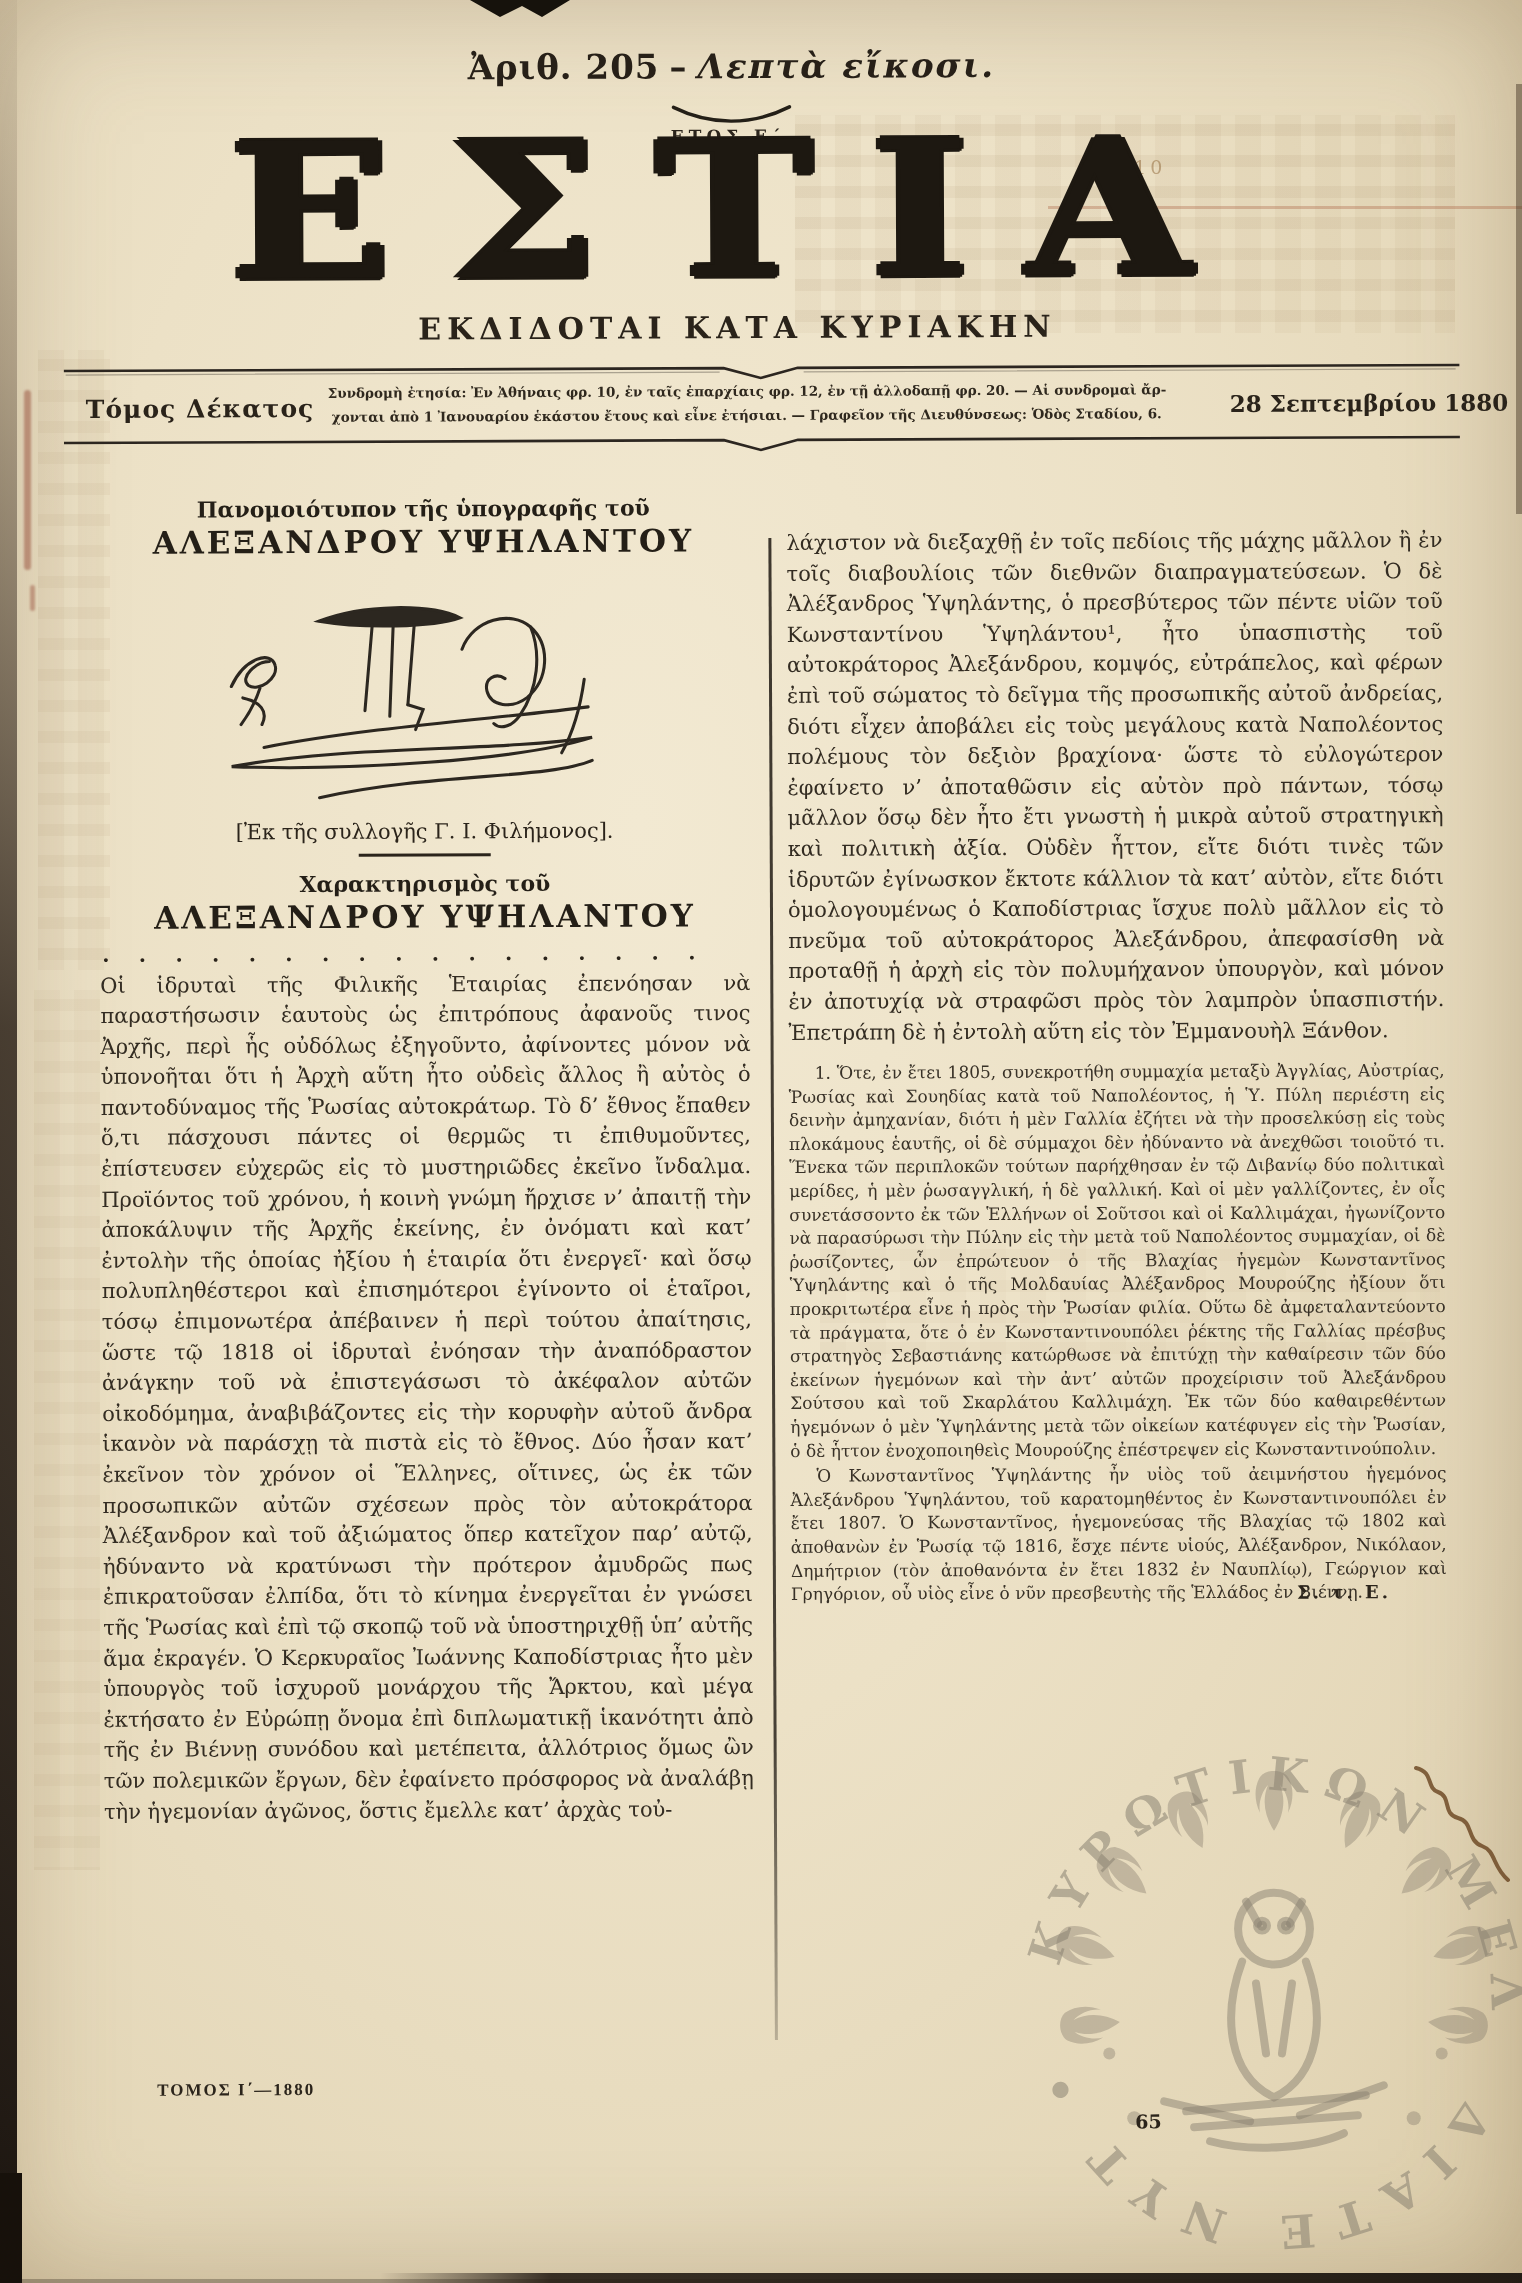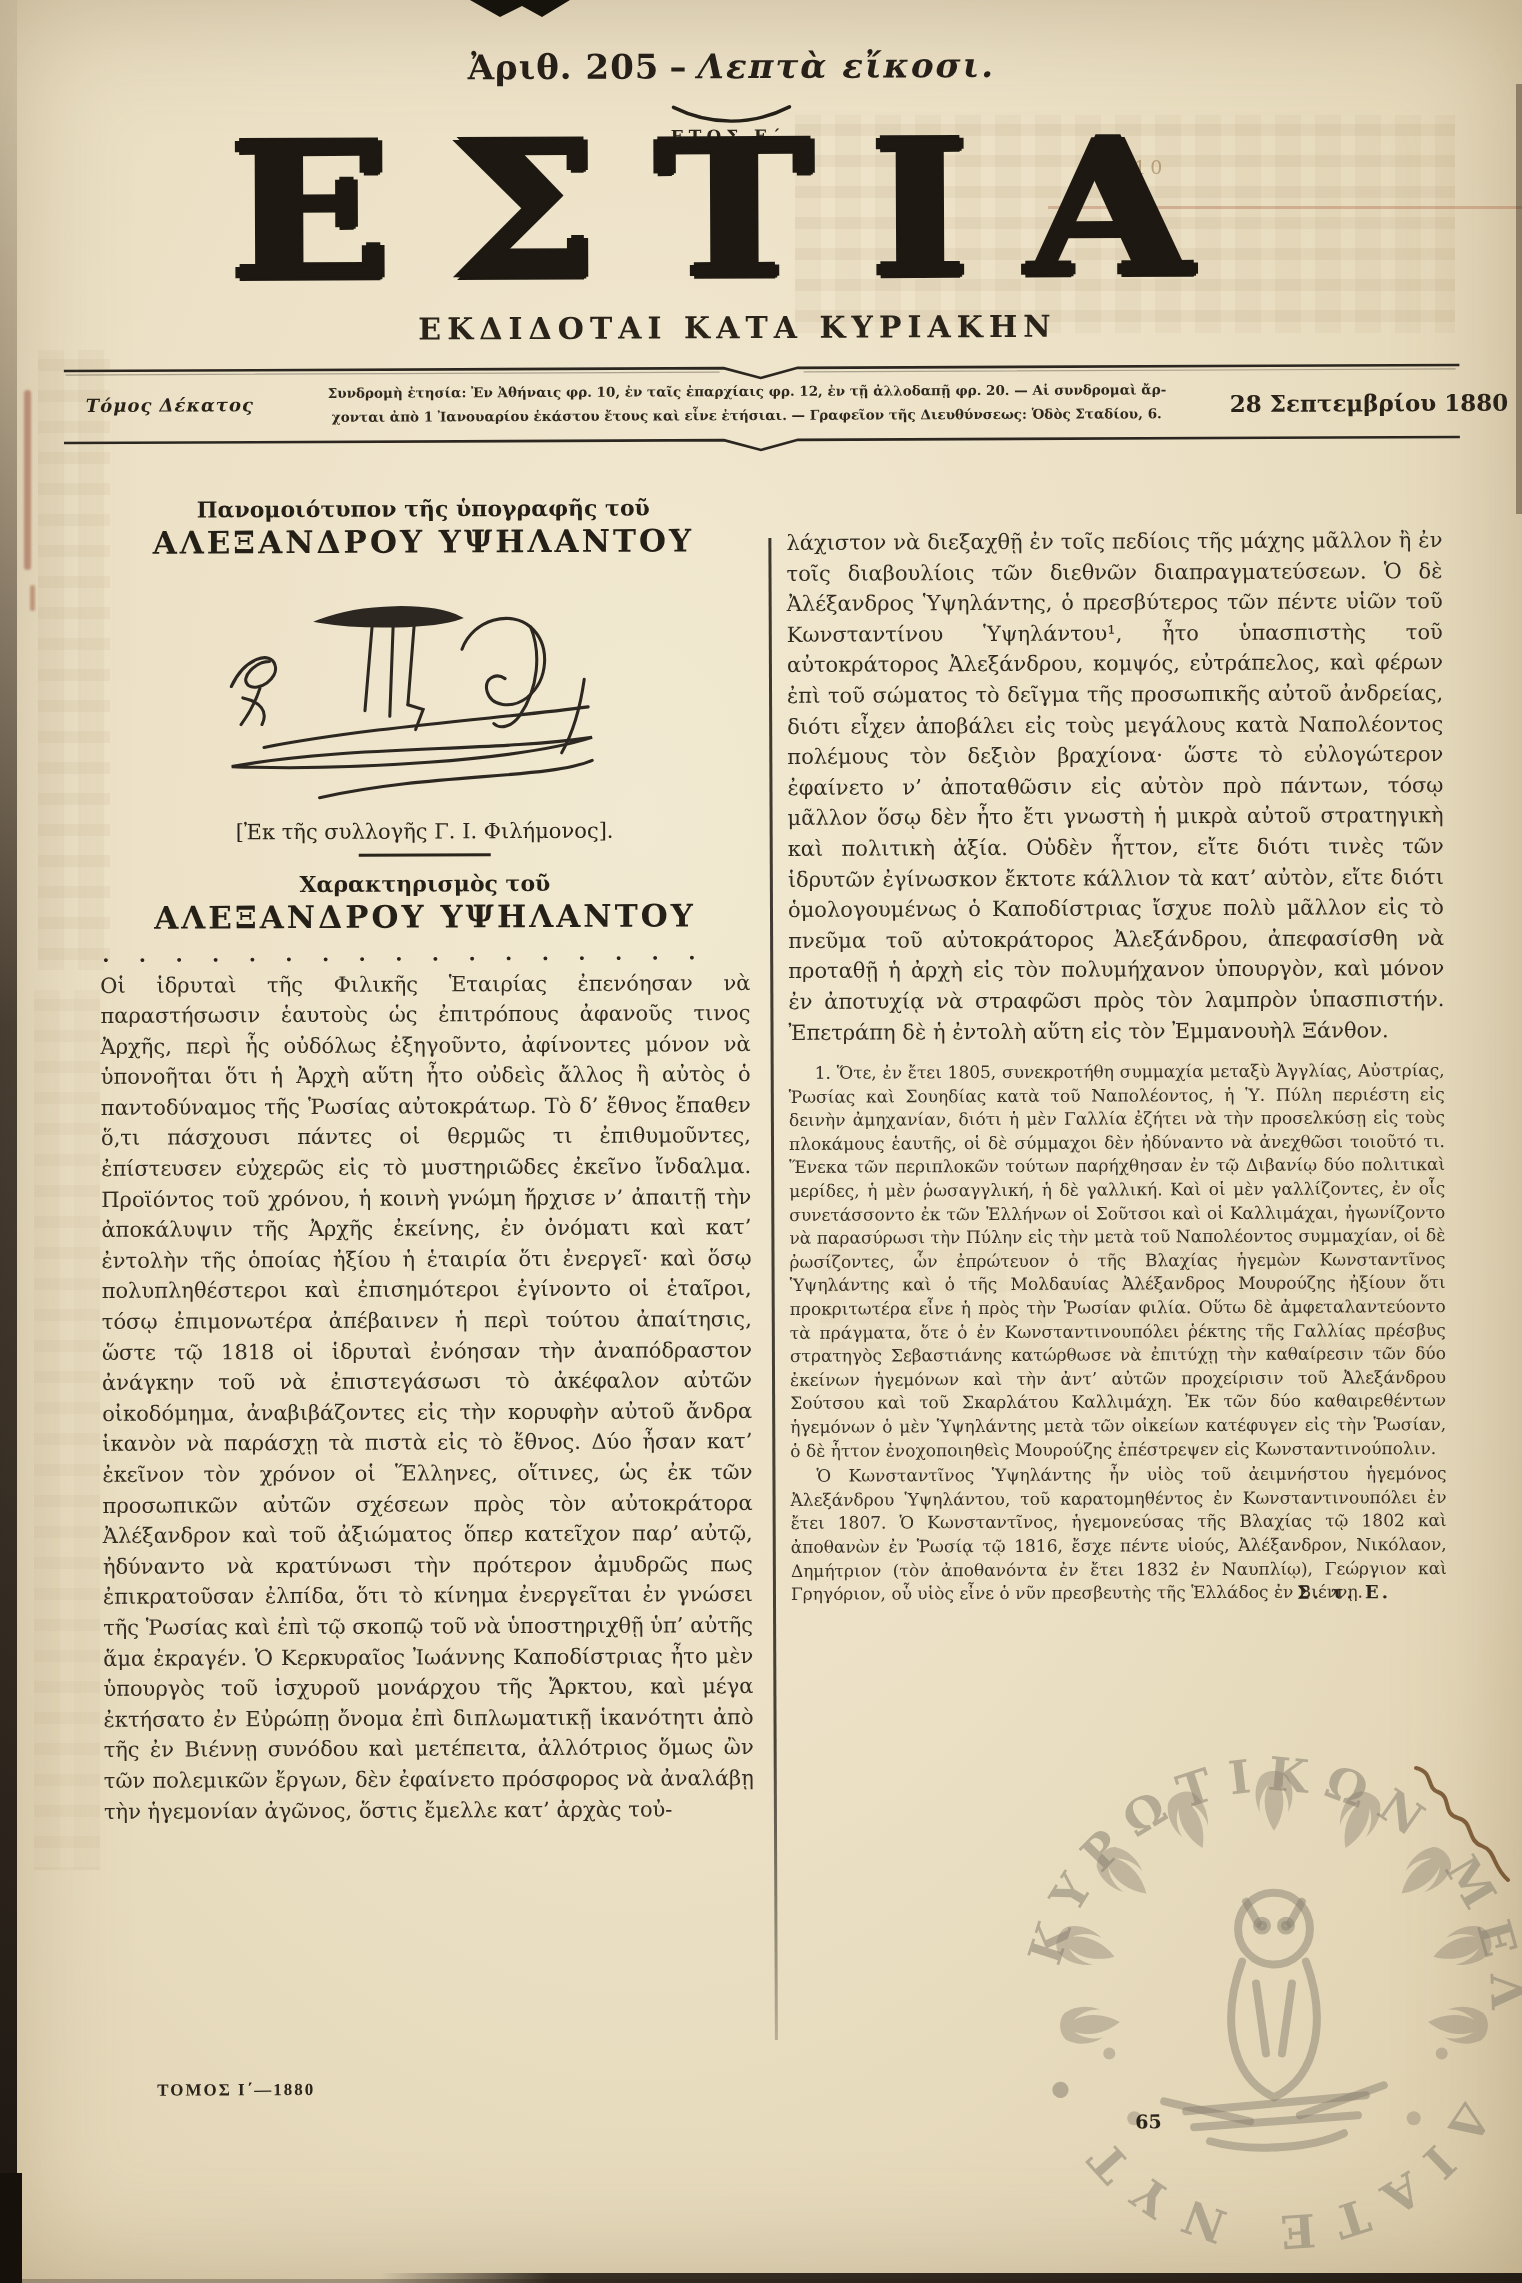--- a/index.html
+++ b/index.html
@@ -22,21 +22,21 @@
     color:#2b241b;font-weight:bold;}
   .masthead{top:116px;left:742px;transform:translateX(-50%) scale(1.06,.94);transform-origin:top center;
     font-size:200px;line-height:1;font-weight:bold;letter-spacing:.27em;color:#1d1811;white-space:nowrap;
     text-shadow:4px 0 0 #1d1811,-4px 0 0 #1d1811,0 3px 0 #1d1811,0 -3px 0 #1d1811,2px 2px 0 #1d1811;}
   .subtitle{top:310px;left:740px;transform:translateX(-50%);font-size:30px;letter-spacing:.2em;
     font-weight:bold;color:#2a231a;white-space:nowrap;}
   
   .rule-svg{left:66px;width:1396px;height:20px;}
   .rule-top{top:362px;}
   .rule-bottom{top:434px;}
-  .volume{top:392px;left:88px;font-size:18px;font-weight:bold;font-style:italic;color:#2a231a;
+  .volume{top:392px;left:88px;font-size:25px;font-weight:bold;color:#2a231a;
     letter-spacing:1px;}
   .subs{left:330px;width:930px;text-align:left;font-size:13.5px;line-height:22px;color:#2f281e;
     font-weight:bold;}
   .subs1{top:380px;}
   .subs2{top:404px;padding-left:4px;}
   .date{top:392px;left:1232px;font-size:23px;font-weight:bold;color:#2a231a;white-space:nowrap;}
   
   .divider{left:770px;top:538px;width:2.5px;height:1502px;background:linear-gradient(180deg,
      rgba(42,36,28,.9) 0%, rgba(42,36,28,.85) 80%, rgba(42,36,28,.25) 100%);}
   .col{text-align:justify;}

